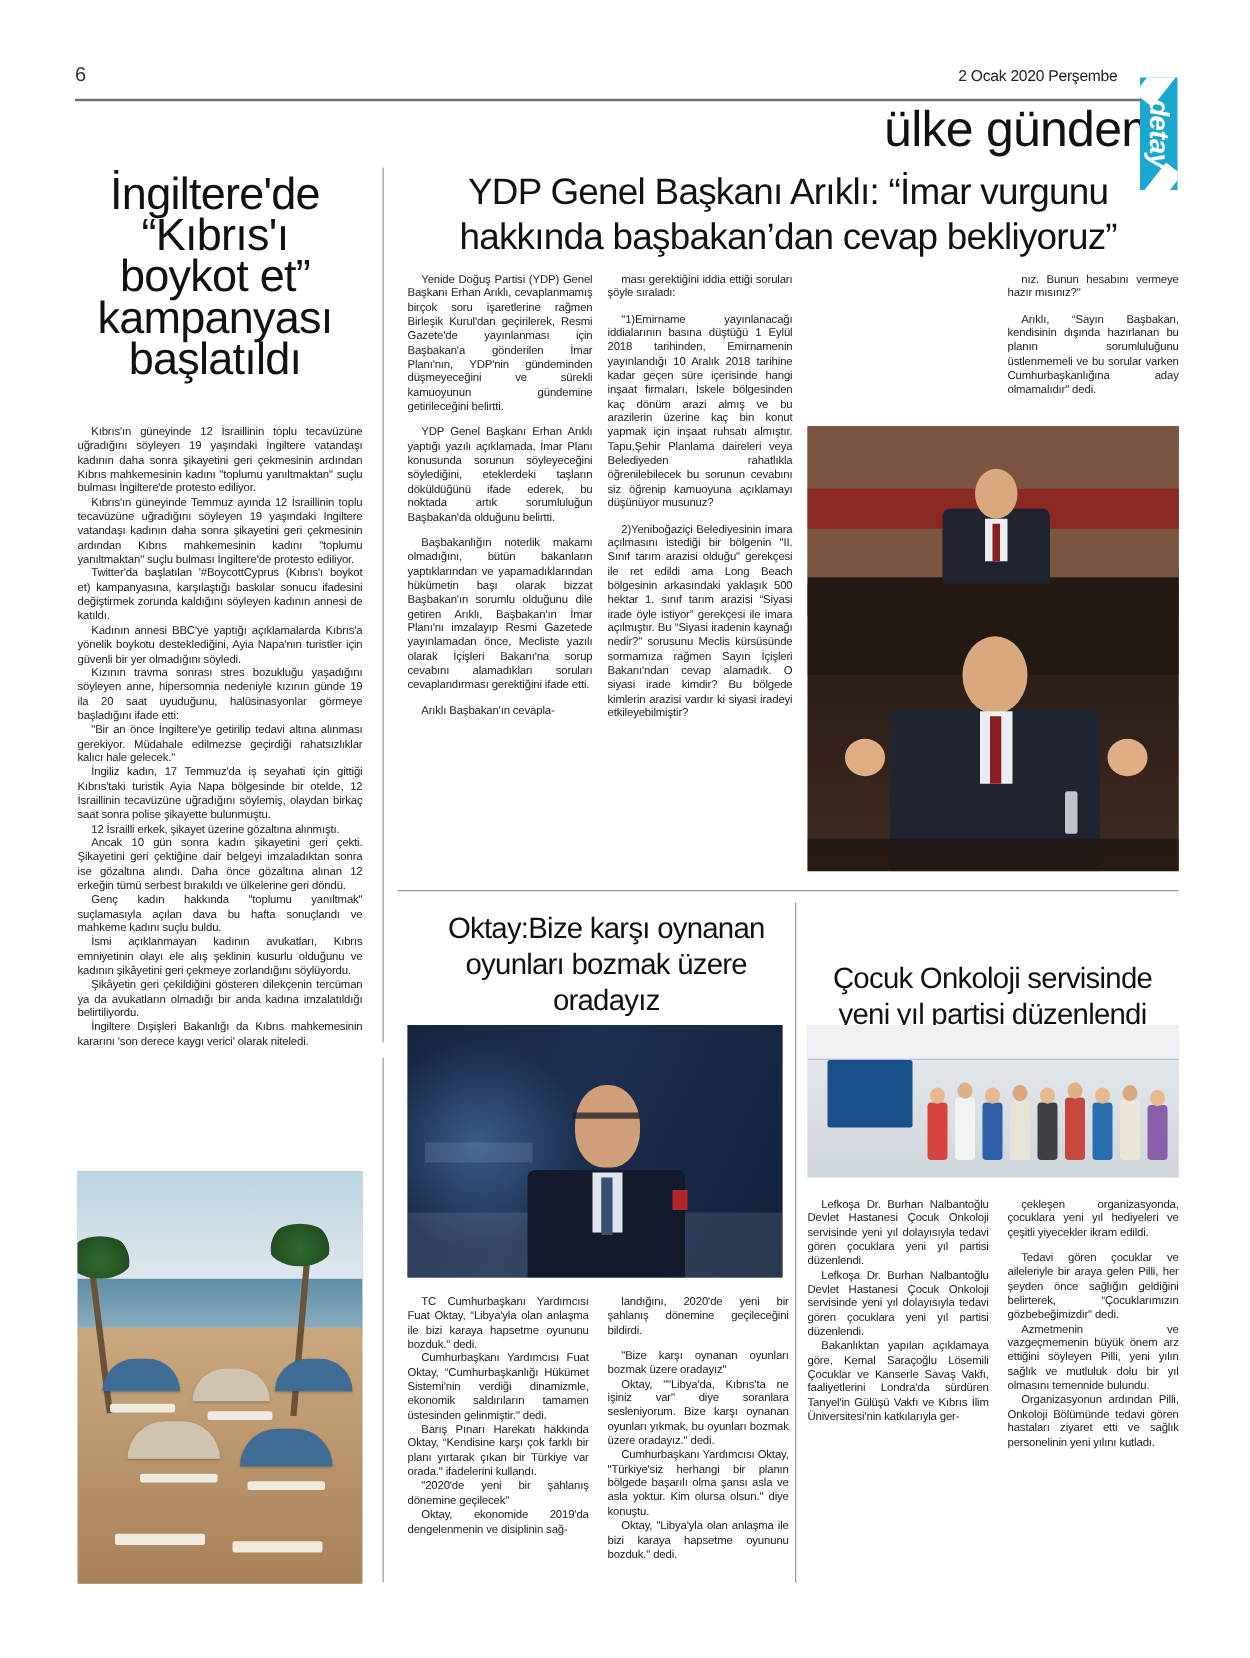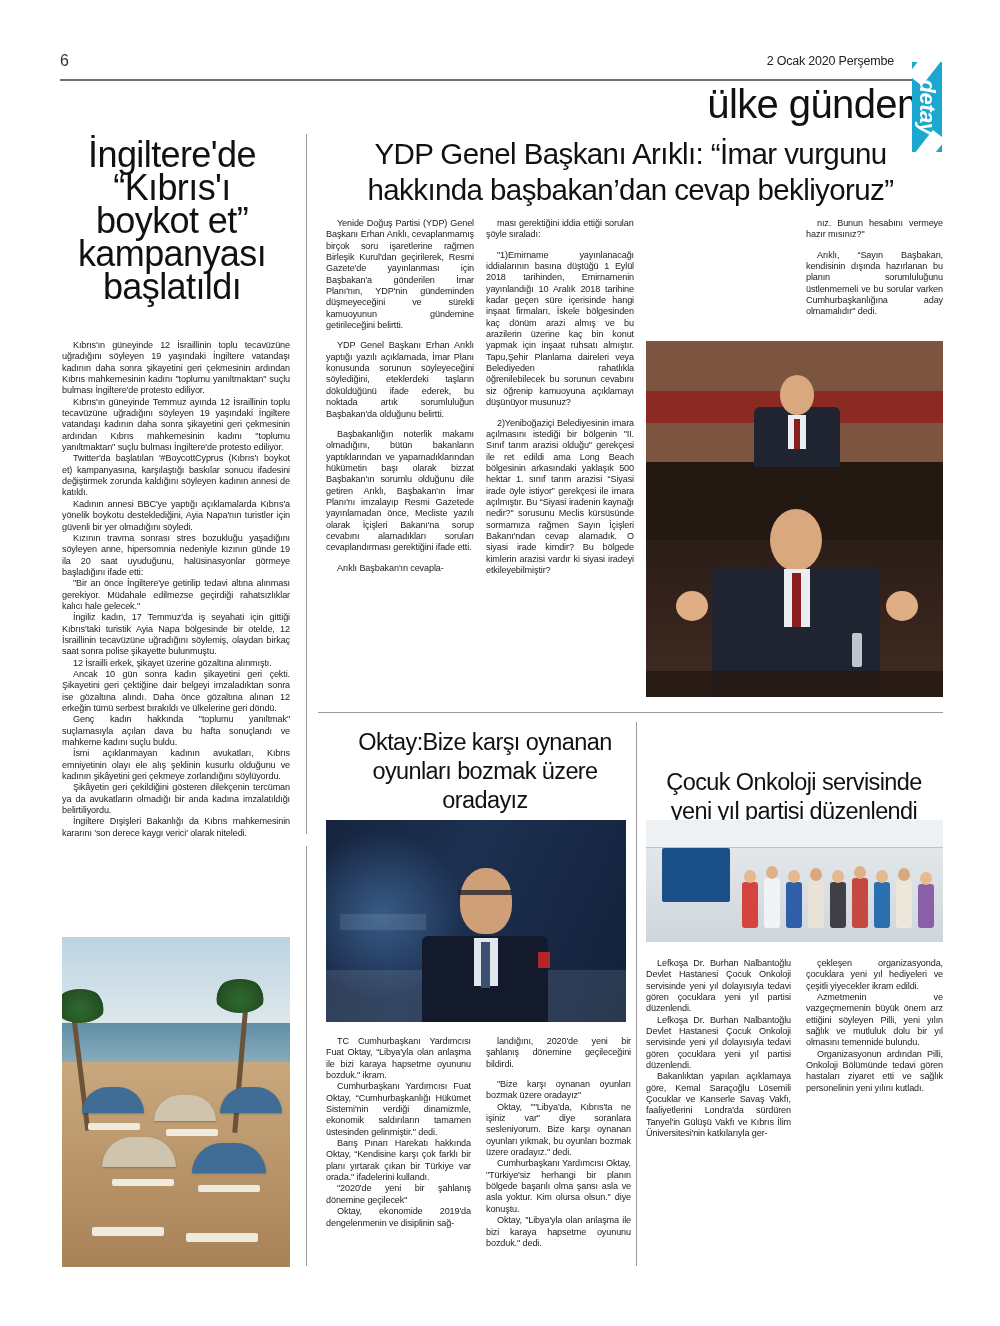--- a/index.html
+++ b/index.html
@@ -395,21 +395,21 @@
     <div class="studio-band" style="left:14px;top:94px;width:86px;height:16px;"></div>
     <div class="person-body" style="left:96px;top:116px;width:126px;height:86px;background:#121a2c;"></div>
     <div class="person-head" style="left:134px;top:48px;width:52px;height:66px;background:#cf9f77;border-radius:48% 48% 44% 44%;"></div>
     <div class="shirt" style="left:148px;top:118px;width:24px;height:48px;background:#dfe6ec;"></div>
     <div class="tie" style="left:155px;top:122px;width:9px;height:46px;background:#3a4f72;"></div>
     <div class="flagpatch" style="left:212px;top:132px;width:12px;height:16px;"></div>
     <div class="studio-band" style="left:132px;top:70px;width:54px;height:5px;background:rgba(30,30,40,.75);"></div>
   </div>
 
   <div id="oktay-c1" class="body-col">
-    <p>TC Cumhurbaşkanı Yardımcısı Fuat Oktay, “Libya'yla olan anlaşma ile bizi karaya hapsetme oyununu bozduk." ikram.</p>
+    <p>TC Cumhurbaşkanı Yardımcısı Fuat Oktay, “Libya'yla olan anlaşma ile bizi karaya hapsetme oyununu bozduk." dedi.</p>
     <p>Cumhurbaşkanı Yardımcısı Fuat Oktay, “Cumhurbaşkanlığı Hükümet Sistemi'nin verdiği dinamizmle, ekonomik saldırıların tamamen üstesinden gelinmiştir." dedi.</p>
     <p>Barış Pınarı Harekatı hakkında Oktay, “Kendisine karşı çok farklı bir planı yırtarak çıkan bir Türkiye var orada." ifadelerini kullandı.</p>
     <p>"2020'de yeni bir şahlanış dönemine geçilecek"</p>
     <p>Oktay, ekonomide 2019'da dengelenmenin ve disiplinin sağ-</p>
   </div>
 
   <div id="oktay-c2" class="body-col">
     <p>landığını, 2020'de yeni bir şahlanış dönemine geçileceğini bildirdi.</p>
     <p class="spacer-before">"Bize karşı oynanan oyunları bozmak üzere oradayız"</p>
     <p>Oktay, ""Libya'da, Kıbrıs'ta ne işiniz var" diye soranlara sesleniyorum. Bize karşı oynanan oyunları yıkmak, bu oyunları bozmak üzere oradayız." dedi.</p>
@@ -444,17 +444,18 @@
   </div>
 
   <div id="onk-c1" class="body-col">
     <p>Lefkoşa Dr. Burhan Nalbantoğlu Devlet Hastanesi Çocuk Onkoloji servisinde yeni yıl dolayısıyla tedavi gören çocuklara yeni yıl partisi düzenlendi.</p>
     <p>Lefkoşa Dr. Burhan Nalbantoğlu Devlet Hastanesi Çocuk Onkoloji servisinde yeni yıl dolayısıyla tedavi gören çocuklara yeni yıl partisi düzenlendi.</p>
     <p>Bakanlıktan yapılan açıklamaya göre, Kemal Saraçoğlu Lösemili Çocuklar ve Kanserle Savaş Vakfı, faaliyetlerini Londra'da sürdüren Tanyel'in Gülüşü Vakfı ve Kıbrıs İlim Üniversitesi'nin katkılarıyla ger-</p>
   </div>
 
   <div id="onk-c2" class="body-col">
     <p>çekleşen organizasyonda, çocuklara yeni yıl hediyeleri ve çeşitli yiyecekler ikram edildi.</p>
+    <p class="spacer-before">Tedavi gören çocuklar ve aileleriyle bir araya gelen Pilli, her şeyden önce sağlığın geldiğini belirterek, “Çocuklarımızın gözbebeğimizdir" dedi.</p>
     <p>Azmetmenin ve vazgeçmemenin büyük önem arz ettiğini söyleyen Pilli, yeni yılın sağlık ve mutluluk dolu bir yıl olmasını temennide bulundu.</p>
     <p>Organizasyonun ardından Pilli, Onkoloji Bölümünde tedavi gören hastaları ziyaret etti ve sağlık personelinin yeni yılını kutladı.</p>
   </div>
 
 </div>
 
 </body></html>

